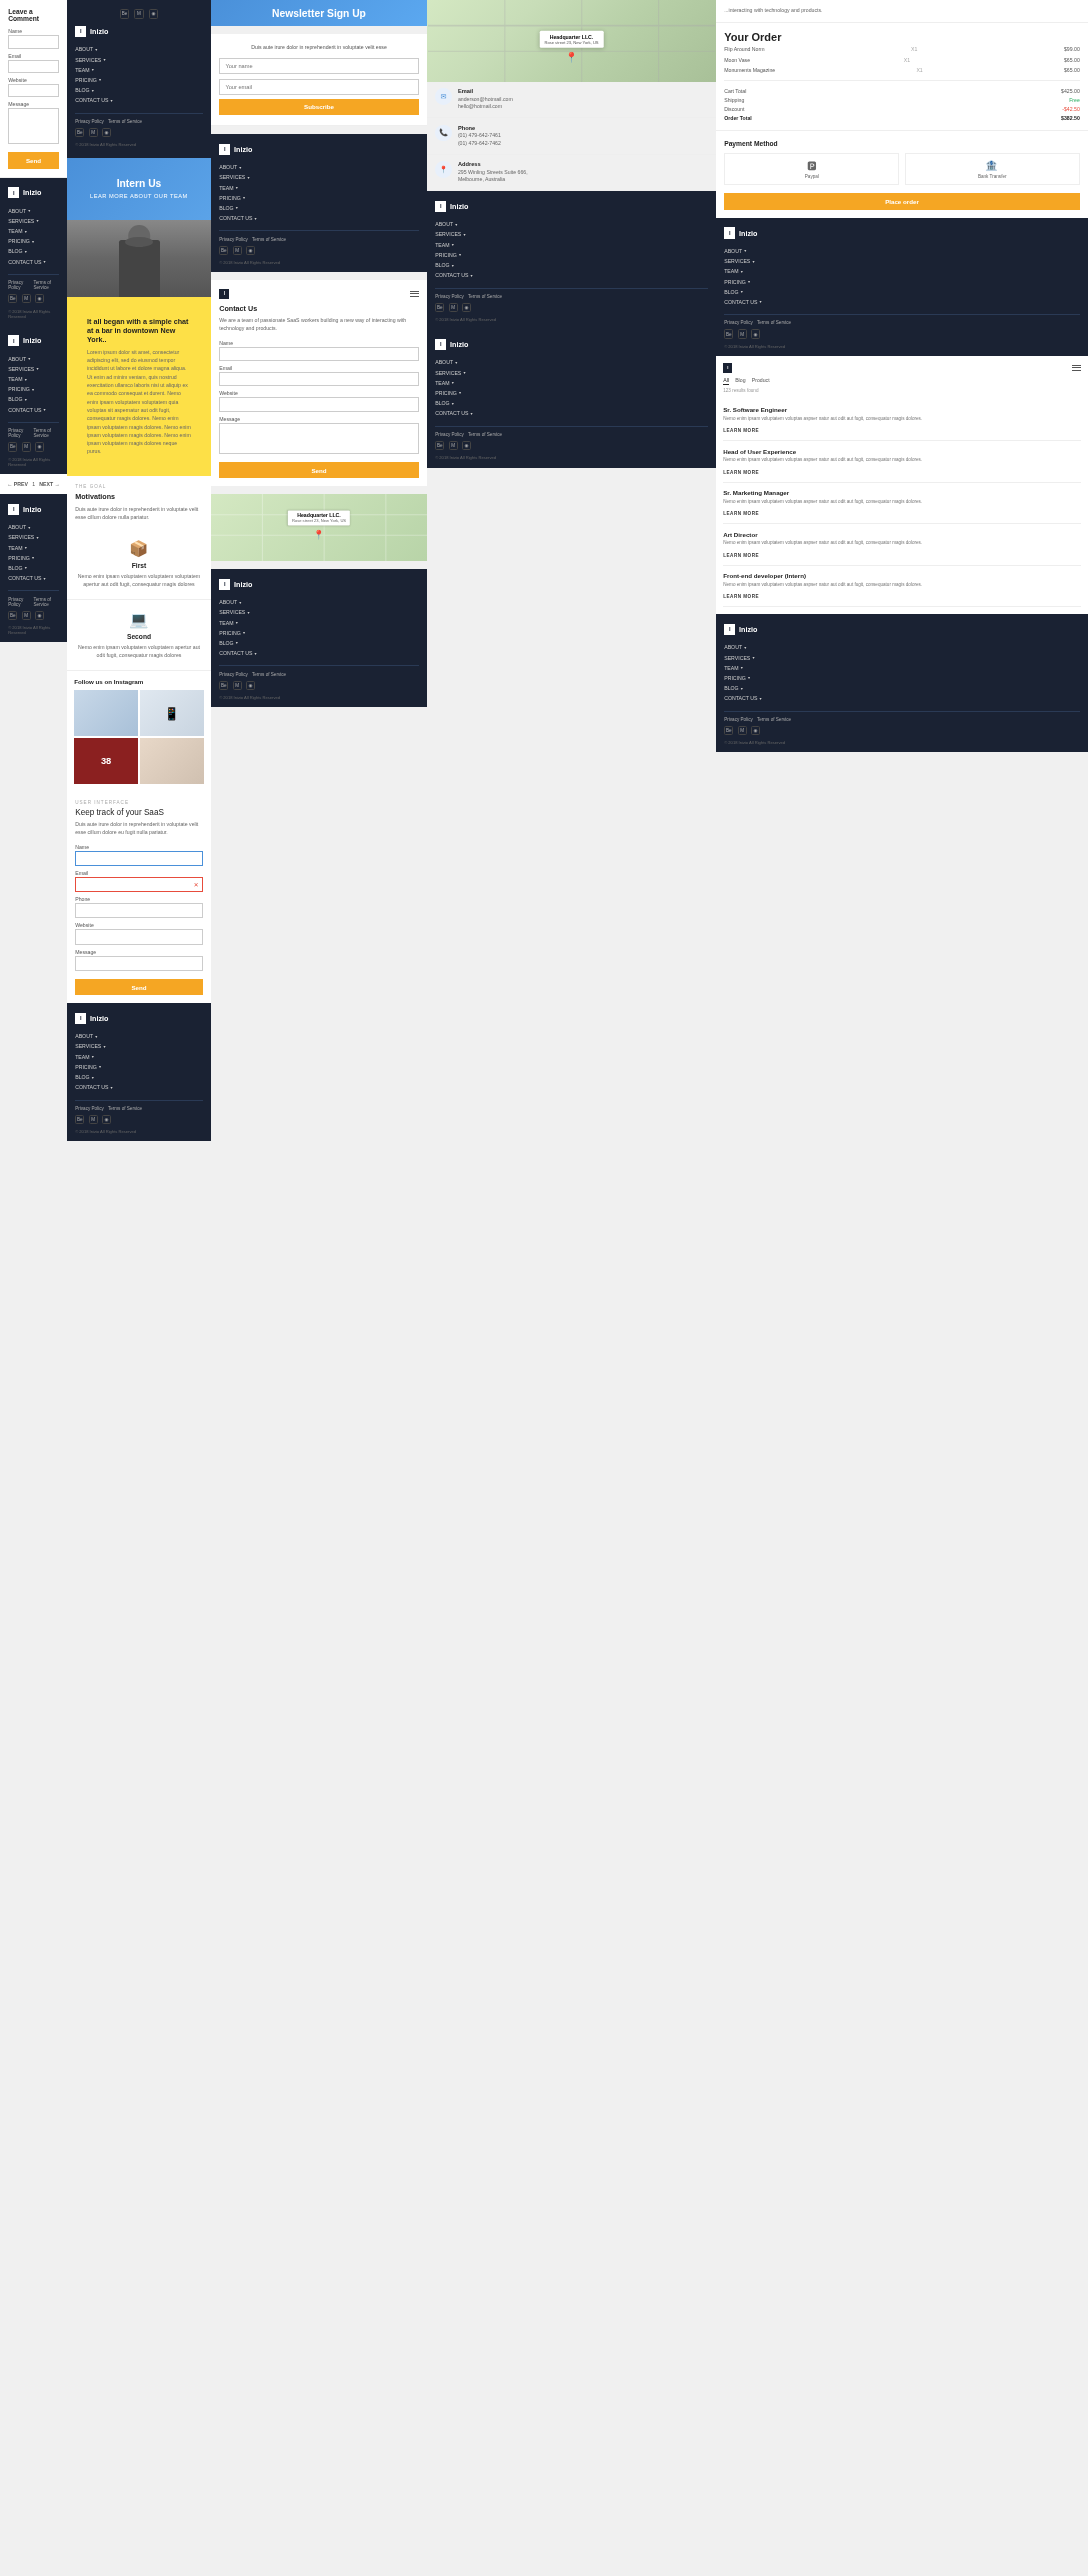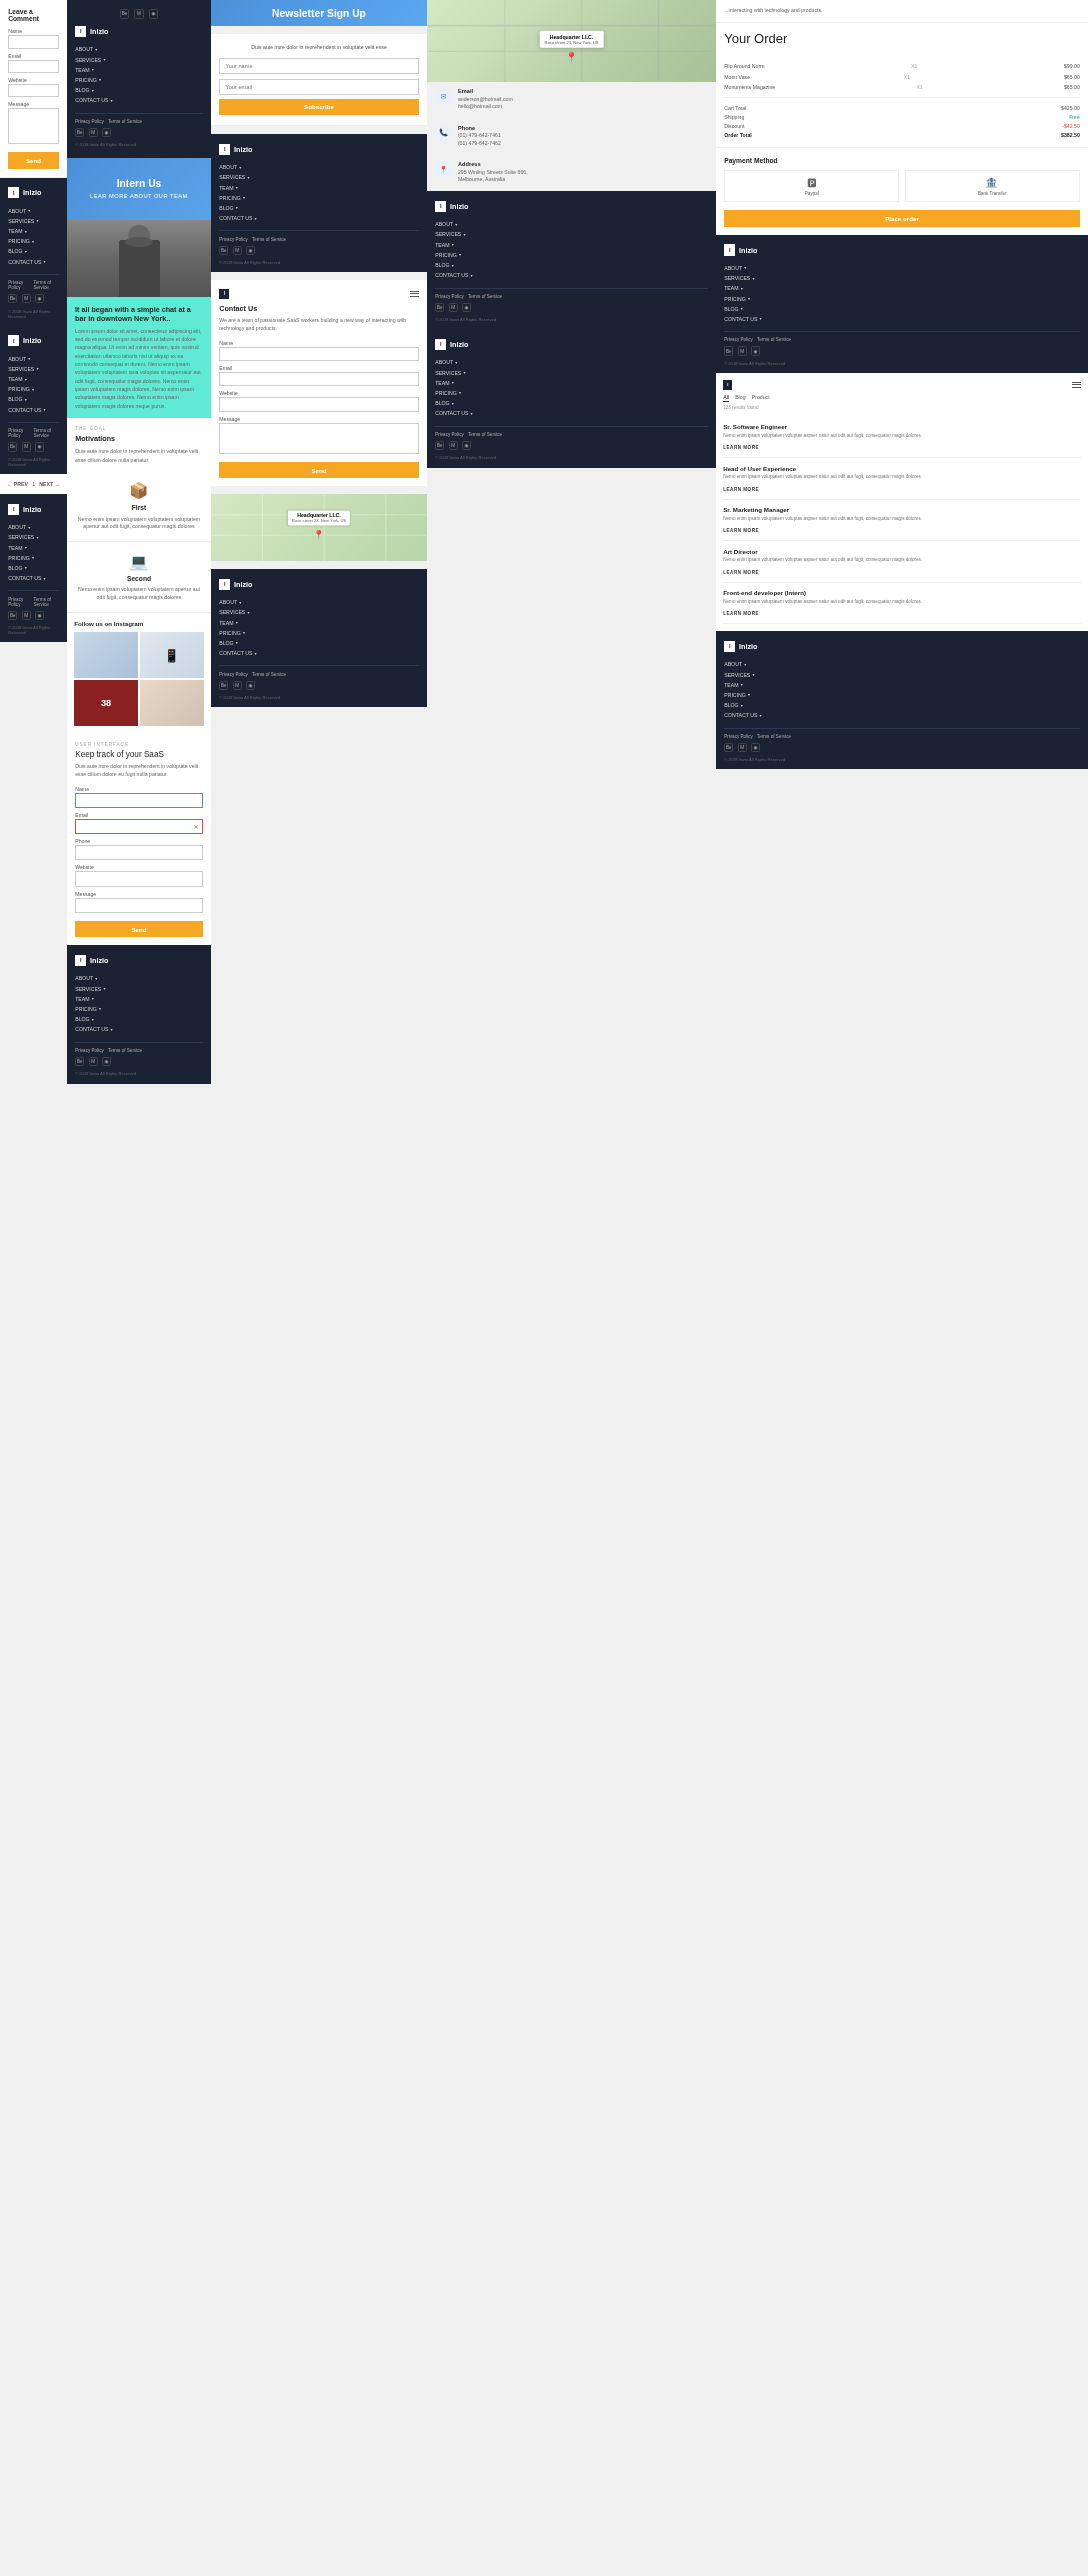--- a/index.html
+++ b/index.html
@@ -354,23 +354,23 @@
       cursor: pointer;
       font-weight: bold;
     }
 
     
     .order-section {
       background: #fff;
       padding: 8.2px;
     }
     .order-section h3 {
-      font-size: 13px;
-      font-weight: normal;
-      margin-bottom: 15px;
+      font-size: 11px;
+      font-weight: bold;
+      margin-bottom: 1px;
       color: #222;
     }
     .order-item {
       display: flex;
       justify-content: space-between;
       font-size: 5.2px;
       color: #555;
       padding: 2.1px 0;
     }
     .order-item .qty { color: #aaa; margin: 0 3.1px; }
@@ -432,22 +432,22 @@
       color: #fff;
       border: none;
       padding: 5.2px;
       font-size: 6.2px;
       font-weight: bold;
       cursor: pointer;
     }
 
     
     .story-section {
-      background: #5eead4;
-      padding: 8px;
+      background: #fde047;
+      padding: 20px;
     }
     .story-section h3 {
       font-size: 7.2px;
       font-weight: bold;
       color: #222;
       margin-bottom: 4.1px;
     }
     .story-section p {
       font-size: 5.2px;
       color: #666;

